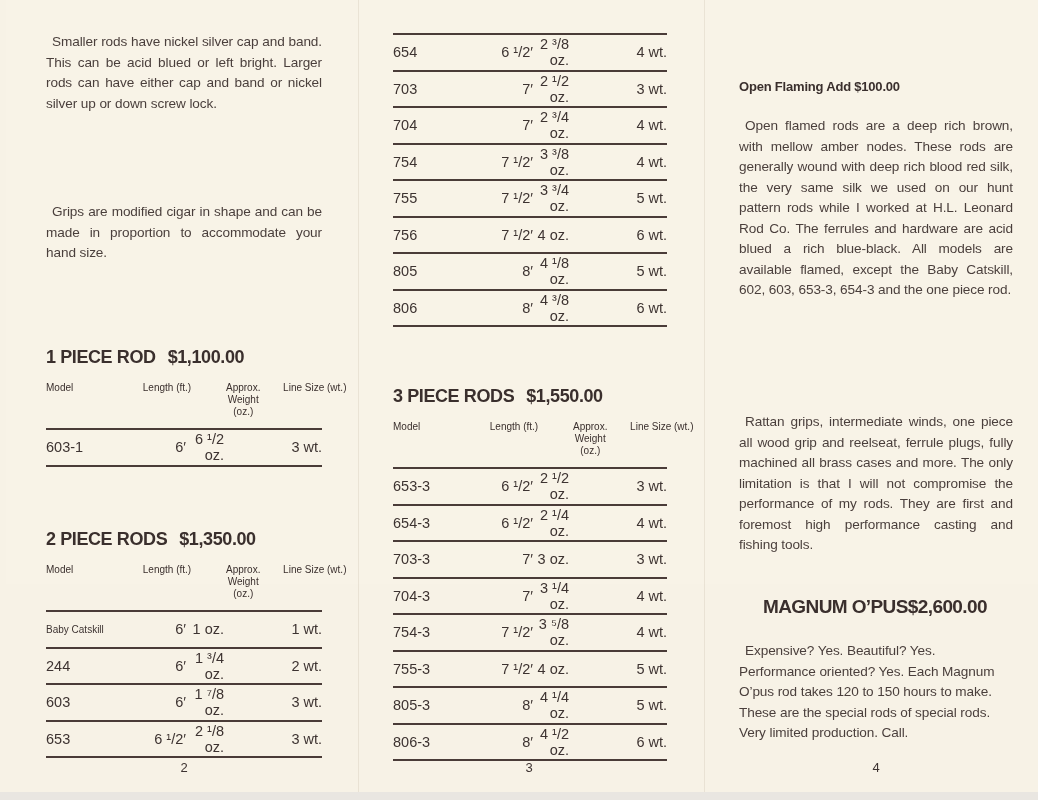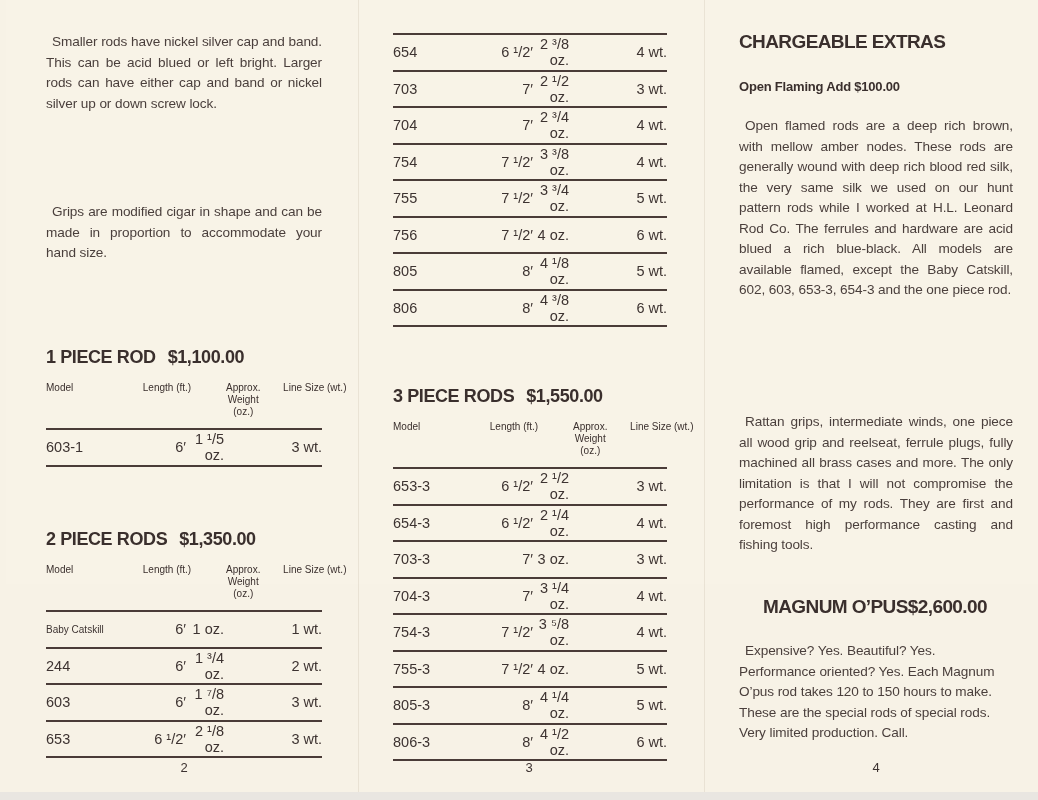--- a/index.html
+++ b/index.html
@@ -91,21 +91,21 @@
       </div>
       <div class="col-head" style="margin-top:14px;">
         <span class="c1">Model</span>
         <span class="c2">Length (ft.)</span>
         <span class="c3">Approx. Weight (oz.)</span>
         <span class="c4">Line Size (wt.)</span>
       </div>
       <div class="row">
         <span class="model">603-1</span>
         <span class="len">6′</span>
-        <span class="wt">1 ¹/5 oz.</span>
+        <span class="wt">6 ¹/2 oz.</span>
         <span class="line">3 wt.</span>
       </div>
     </div>
 
     <div style="position:absolute; top:529px; width:276px;">
       <div class="section-title">
         <span>2 PIECE RODS</span><span class="price">$1,350.00</span>
       </div>
       <div class="col-head" style="margin-top:14px;">
         <span class="c1">Model</span>
@@ -251,21 +251,20 @@
         <span class="len">8′</span>
         <span class="wt">4 ¹/2 oz.</span>
         <span class="line">6 wt.</span>
       </div>
     </div>
 
     <div class="page-num" style="left:126px; top:760px;">3</div>
   </div>
 
   <div class="panel p4">
-    <div class="big-title" style="position:absolute; top:31px;">CHARGEABLE EXTRAS</div>
     <div class="sub-head" style="position:absolute; top:79px;">Open Flaming Add $100.00</div>
     <p class="para" style="position:absolute; top:116px; width:274px;">Open flamed rods are a deep rich brown, with mellow amber nodes. These rods are generally wound with deep rich blood red silk, the very same silk we used on our hunt pattern rods while I worked at H.L. Leonard Rod Co. The ferrules and hardware are acid blued a rich blue-black. All models are available flamed, except the Baby Catskill, 602, 603, 653-3, 654-3 and the one piece rod.</p>
 
     <p class="para" style="position:absolute; top:412px; width:274px;">Rattan grips, intermediate winds, one piece all wood grip and reelseat, ferrule plugs, fully machined all brass cases and more. The only limitation is that I will not compromise the performance of my rods. They are first and foremost high performance casting and fishing tools.</p>
 
     <div class="big-title magnum" style="position:absolute; top:596px;">
       <span>MAGNUM O’PUS</span>
       <span>$2,600.00</span>
     </div>
     <p class="para" style="position:absolute; top:641px; width:268px; text-align:left;">Expensive? Yes. Beautiful? Yes. Performance oriented? Yes. Each Magnum O’pus rod takes 120 to 150 hours to make. These are the special rods of special rods. Very limited production. Call.</p>

